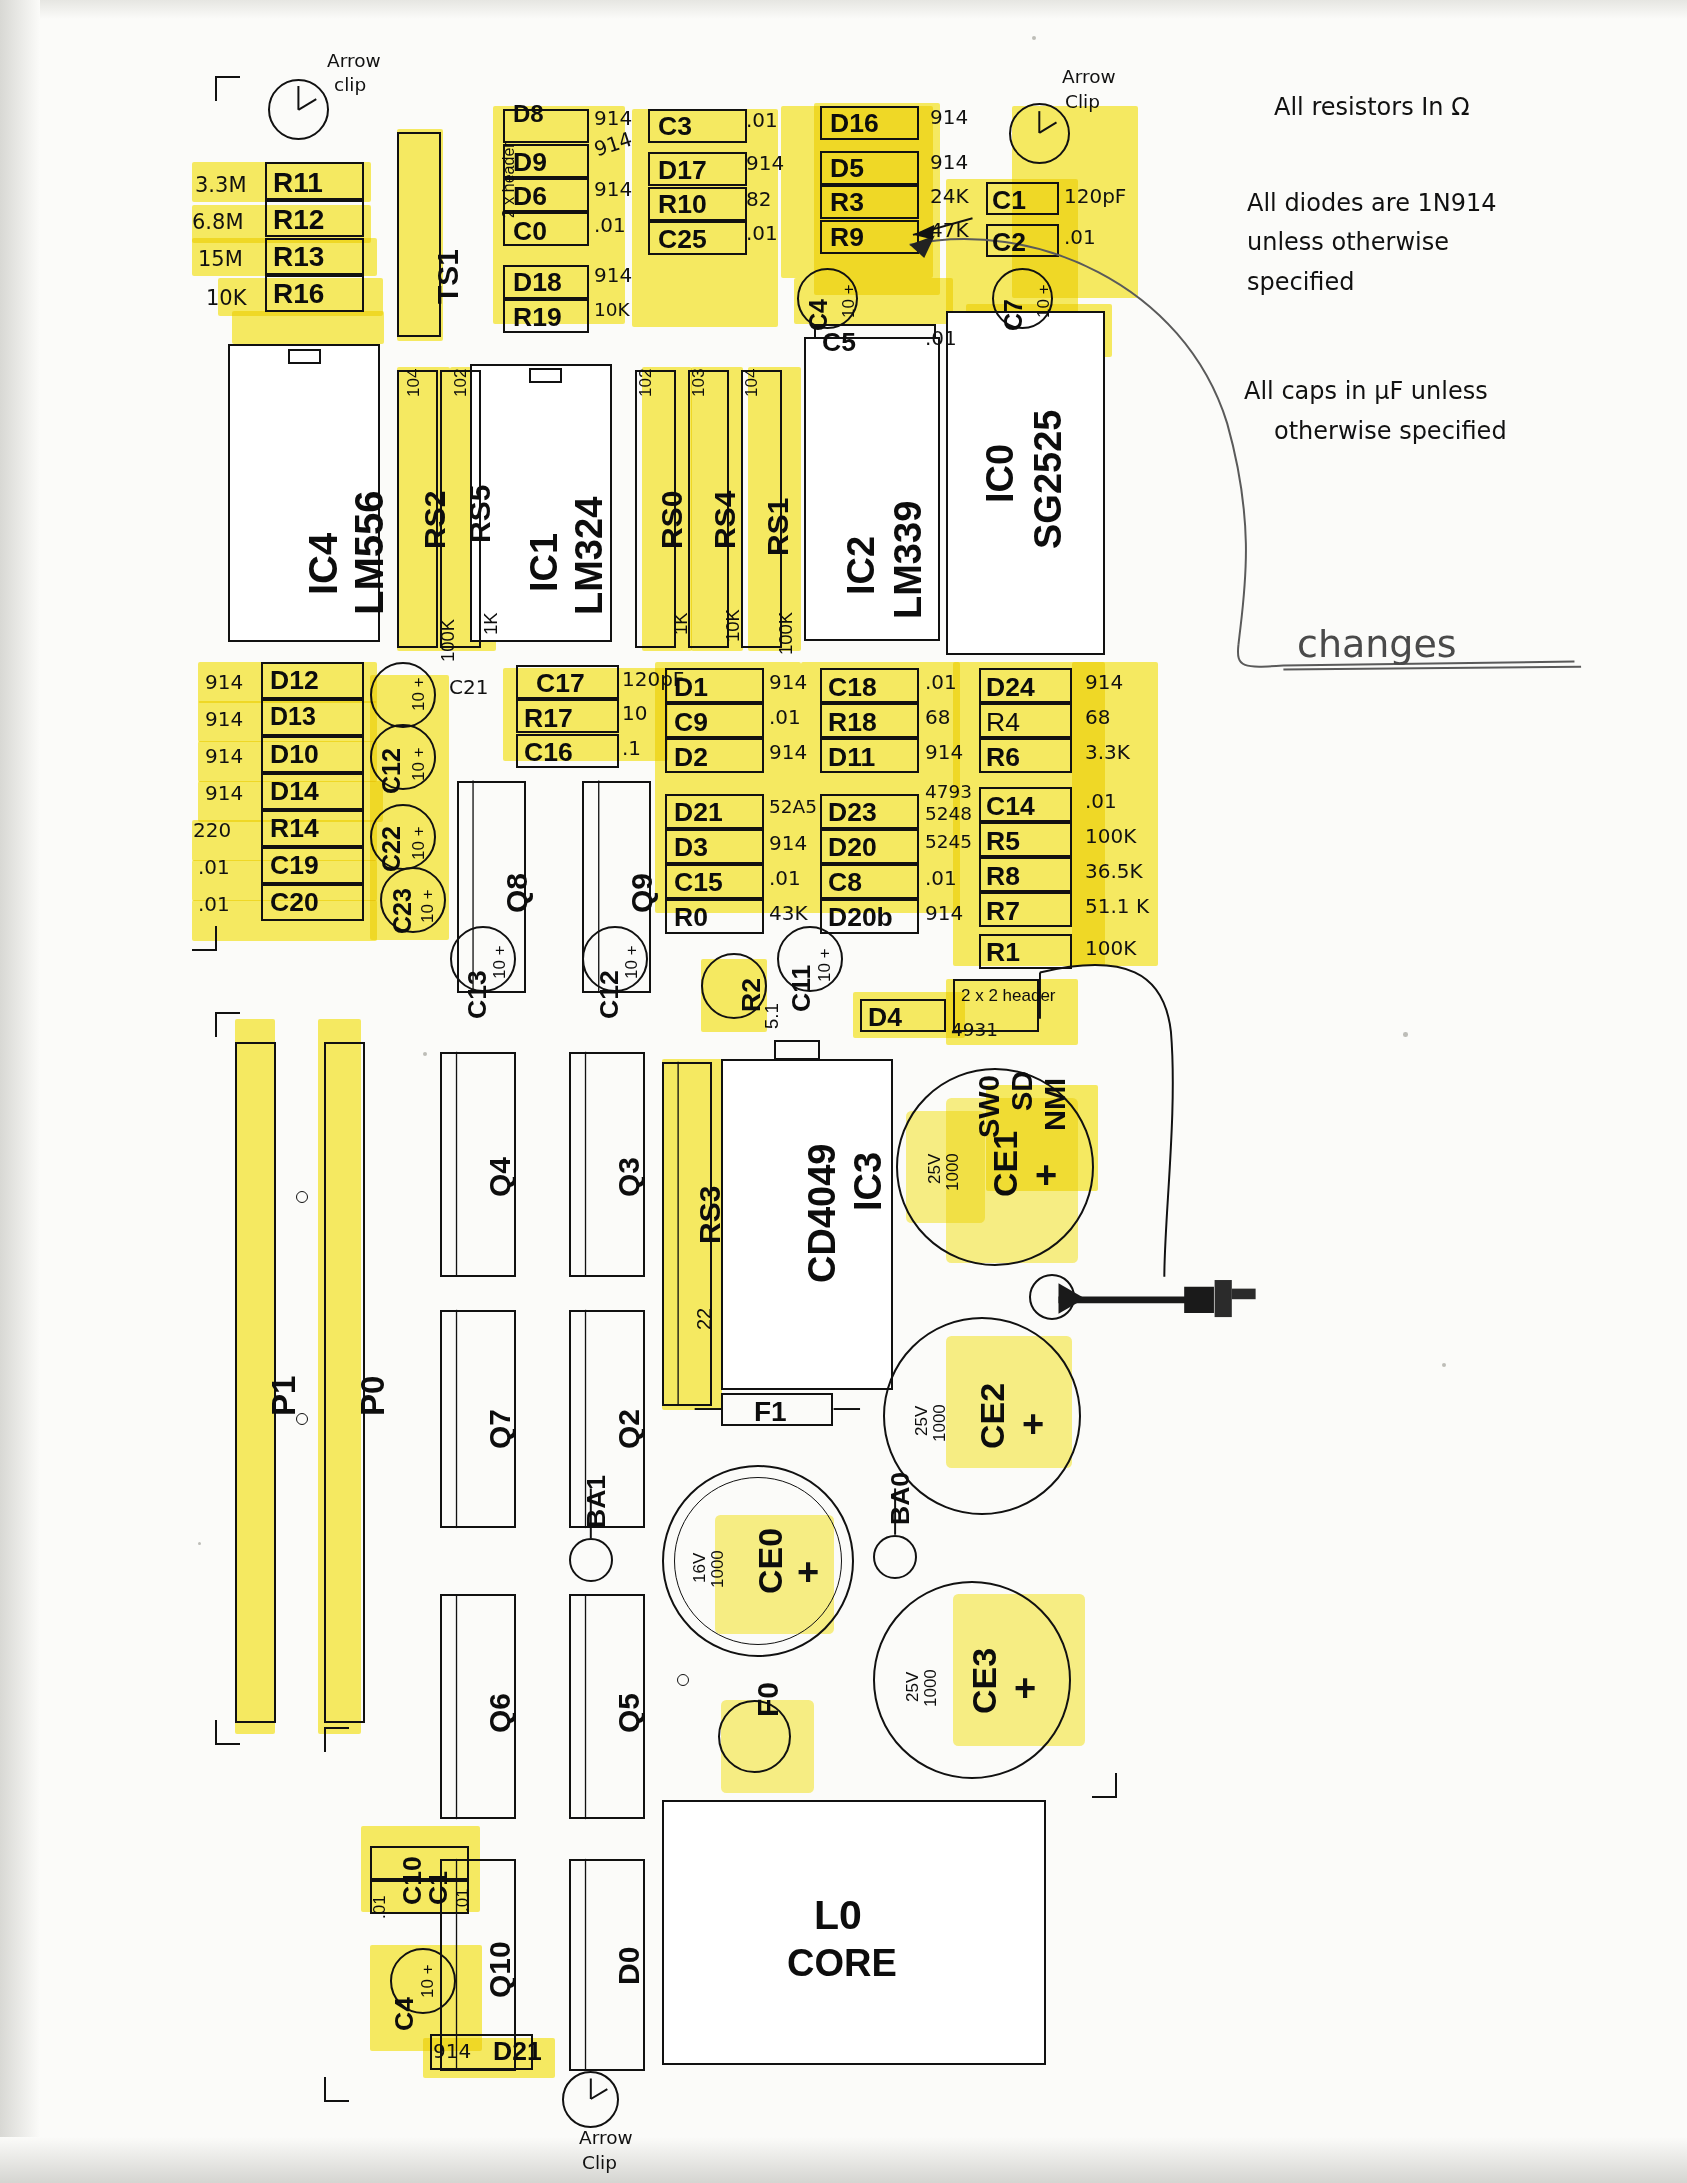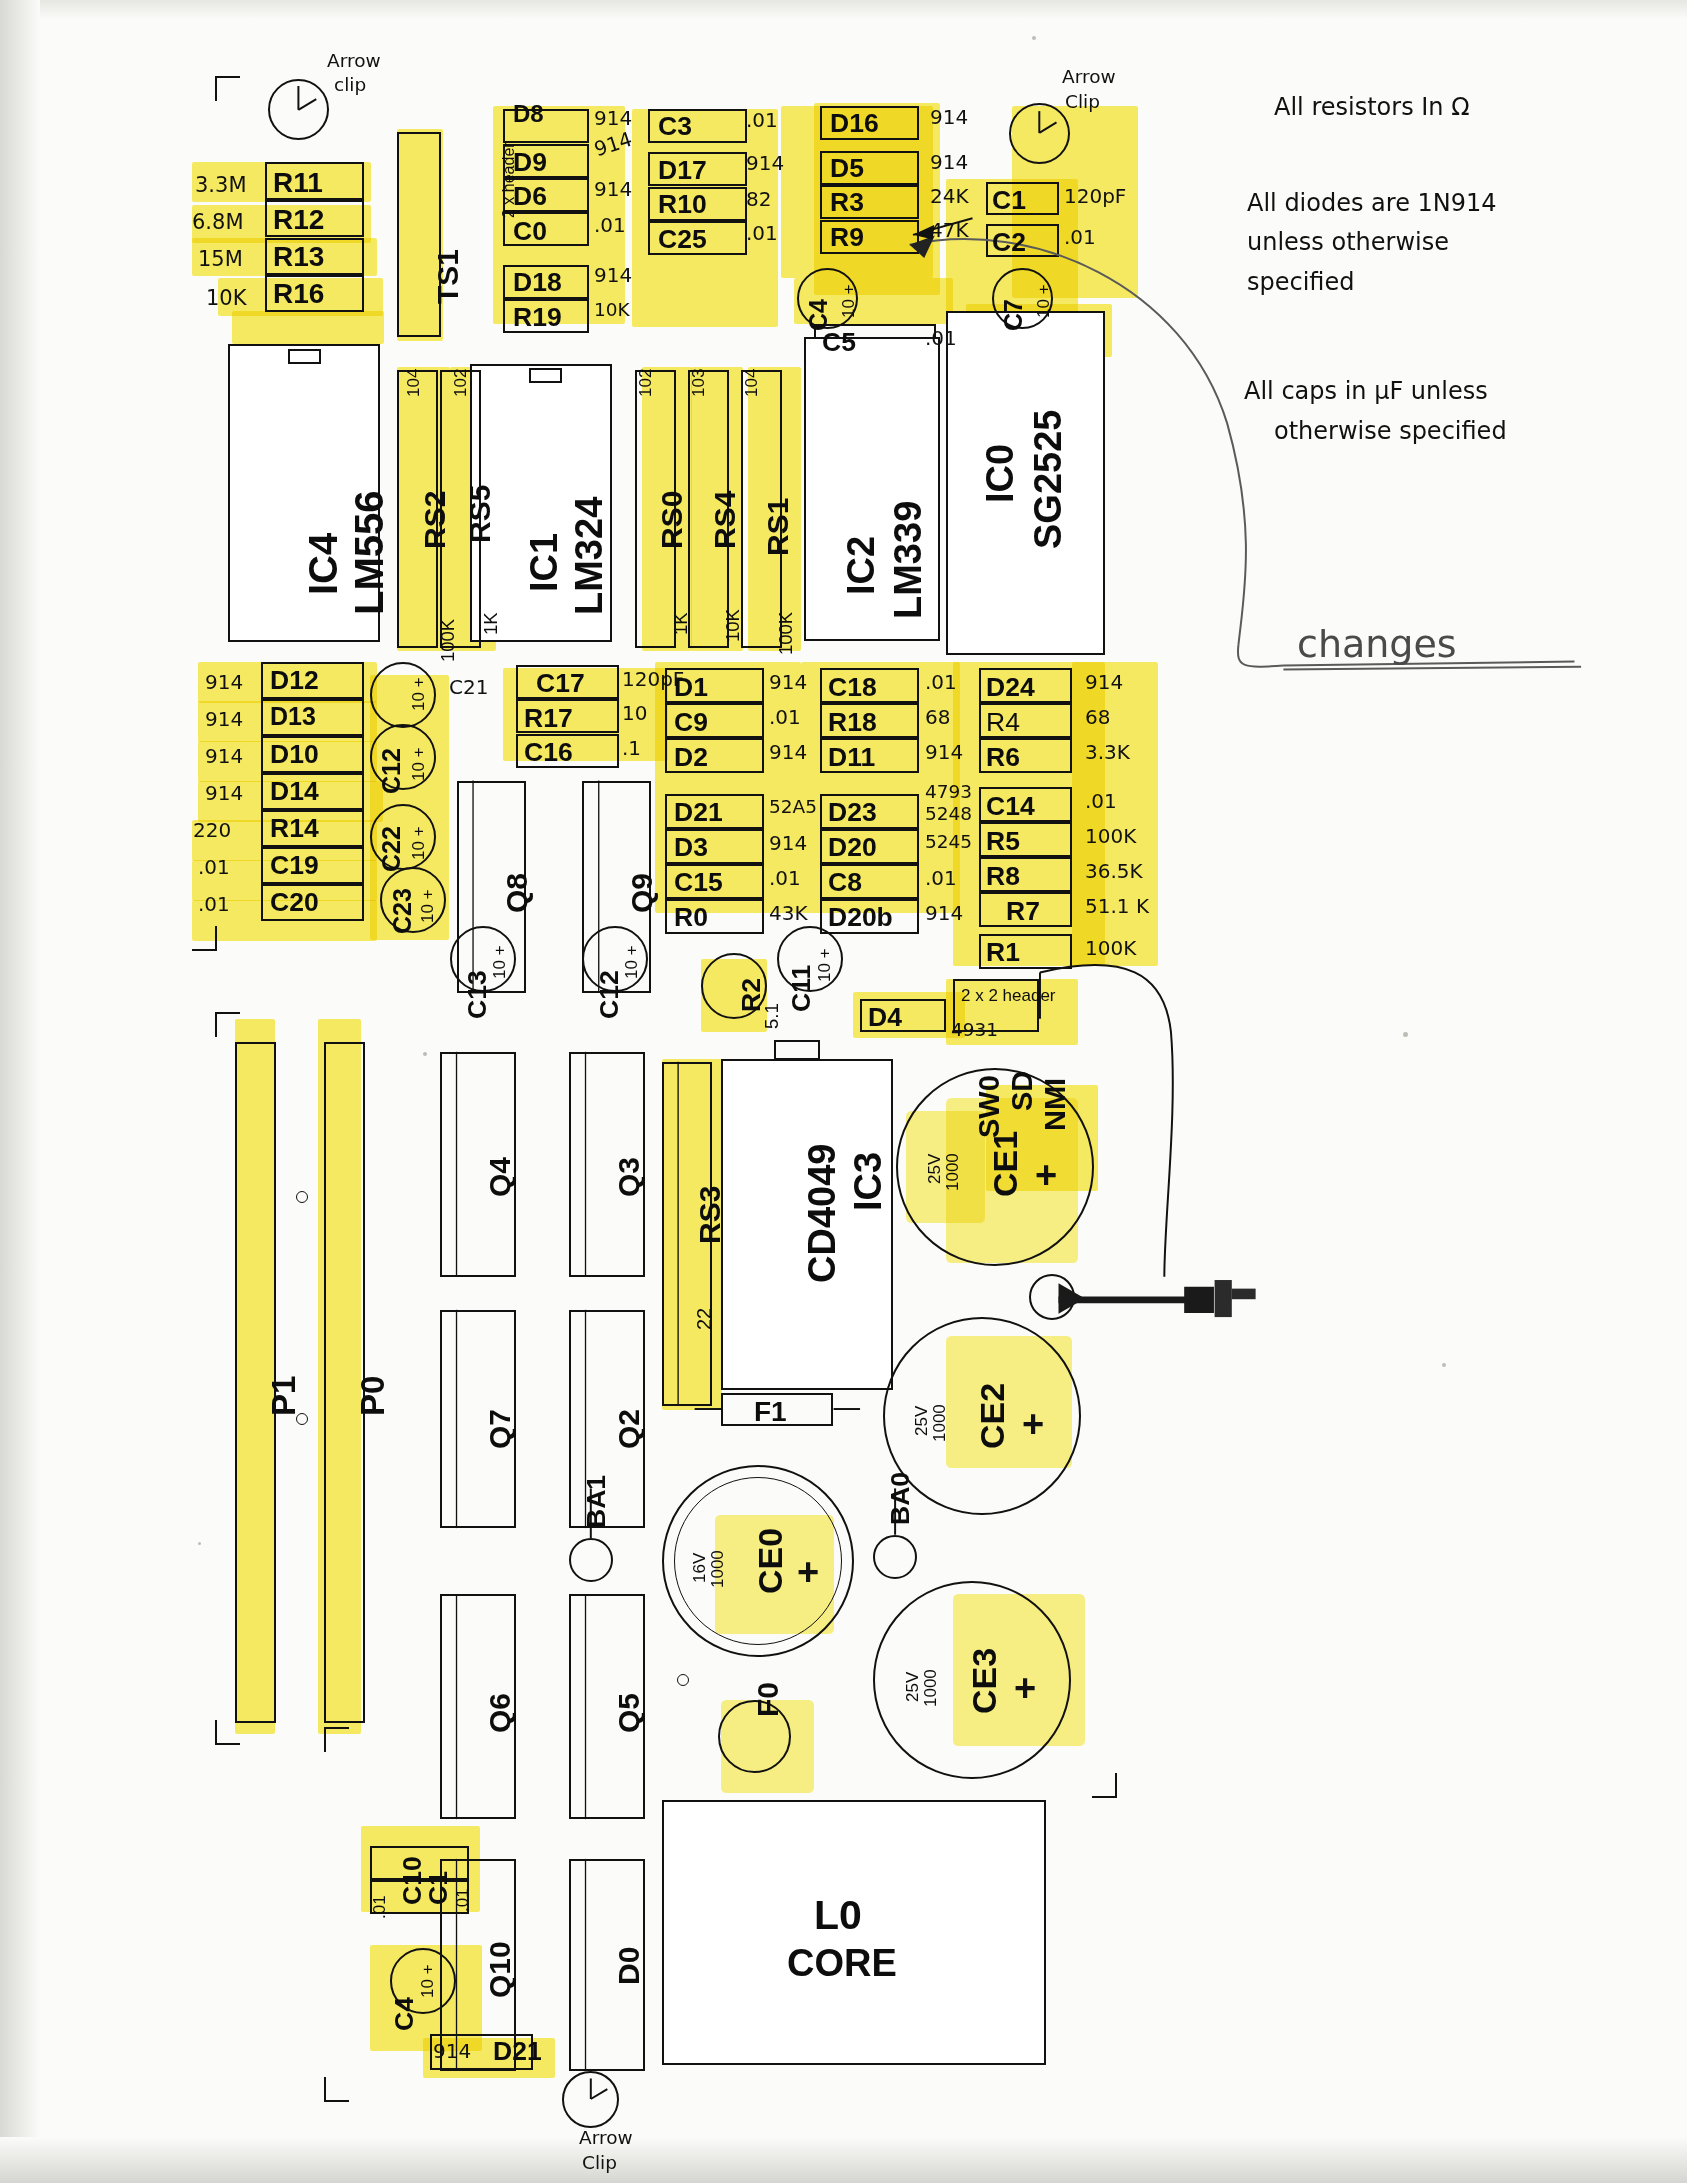--- a/index.html
+++ b/index.html
@@ -472,21 +472,21 @@
   <div class="t" style="left:986px;top:707px;font-size:26.5px;font-weight:normal;">R4</div>
   <div class="t hand" style="left:1085px;top:705px;font-size:20px;">68</div>
   <div class="t" style="left:986px;top:742px;font-size:26.5px;font-weight:bold;">R6</div>
   <div class="t hand" style="left:1085px;top:740px;font-size:20px;">3.3K</div>
   <div class="t" style="left:986px;top:791px;font-size:26.5px;font-weight:bold;">C14</div>
   <div class="t hand" style="left:1085px;top:789px;font-size:20px;">.01</div>
   <div class="t" style="left:986px;top:826px;font-size:26.5px;font-weight:bold;">R5</div>
   <div class="t hand" style="left:1085px;top:824px;font-size:20px;">100K</div>
   <div class="t" style="left:986px;top:861px;font-size:26.5px;font-weight:bold;">R8</div>
   <div class="t hand" style="left:1085px;top:859px;font-size:20px;">36.5K</div>
-  <div class="t" style="left:986px;top:896px;font-size:26.5px;font-weight:bold;margin-left:20px;">R7</div>
+  <div class="t" style="left:986px;top:896px;font-size:26.5px;font-weight:bold;">R7</div>
   <div class="t hand" style="left:1085px;top:894px;font-size:20px;">51.1 K</div>
   <div class="t" style="left:986px;top:937px;font-size:26.5px;font-weight:bold;">R1</div>
   <div class="t hand" style="left:1085px;top:936px;font-size:20px;">100K</div>
 
   <div class="t rot90" style="left:736px;top:1012px;font-size:26.5px;font-weight:bold;">R2</div>
   <div class="t rot90" style="left:761px;top:1029px;font-size:18.5px;">5.1</div>
   <div class="t rot90" style="left:786px;top:1012px;font-size:26.5px;font-weight:bold;">C11</div>
   <div class="t rot90" style="left:815px;top:982px;font-size:17px;">10 +</div>
   <div class="t rot90" style="left:462px;top:1019px;font-size:26.5px;font-weight:bold;">C13</div>
   <div class="t rot90" style="left:490px;top:979px;font-size:17px;">10 +</div>

